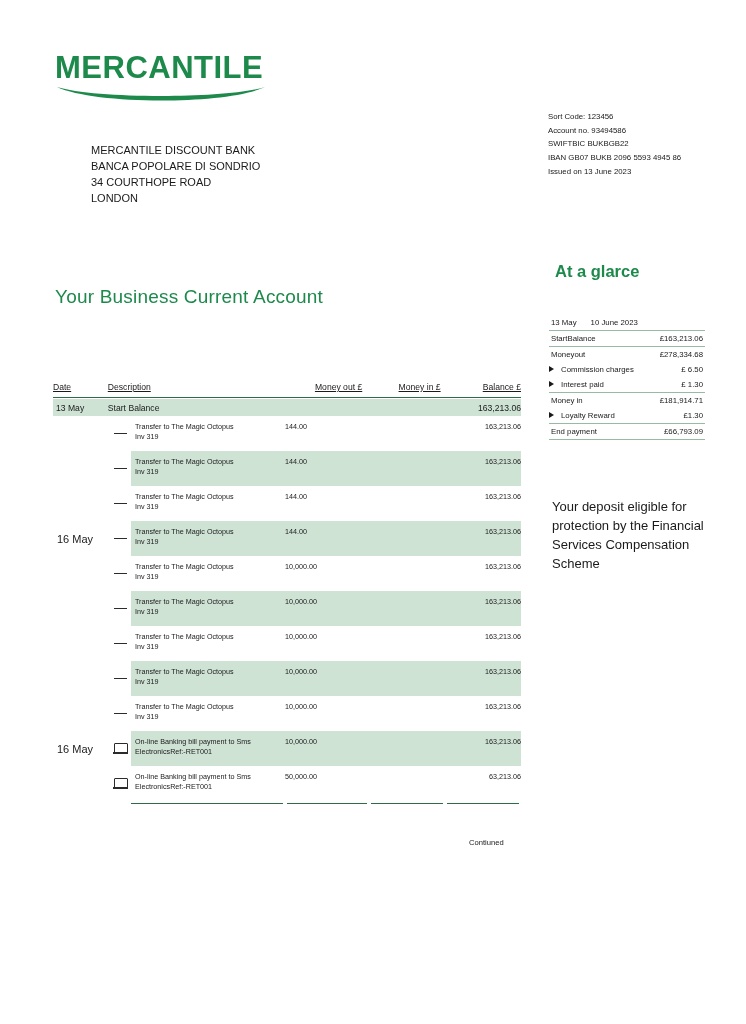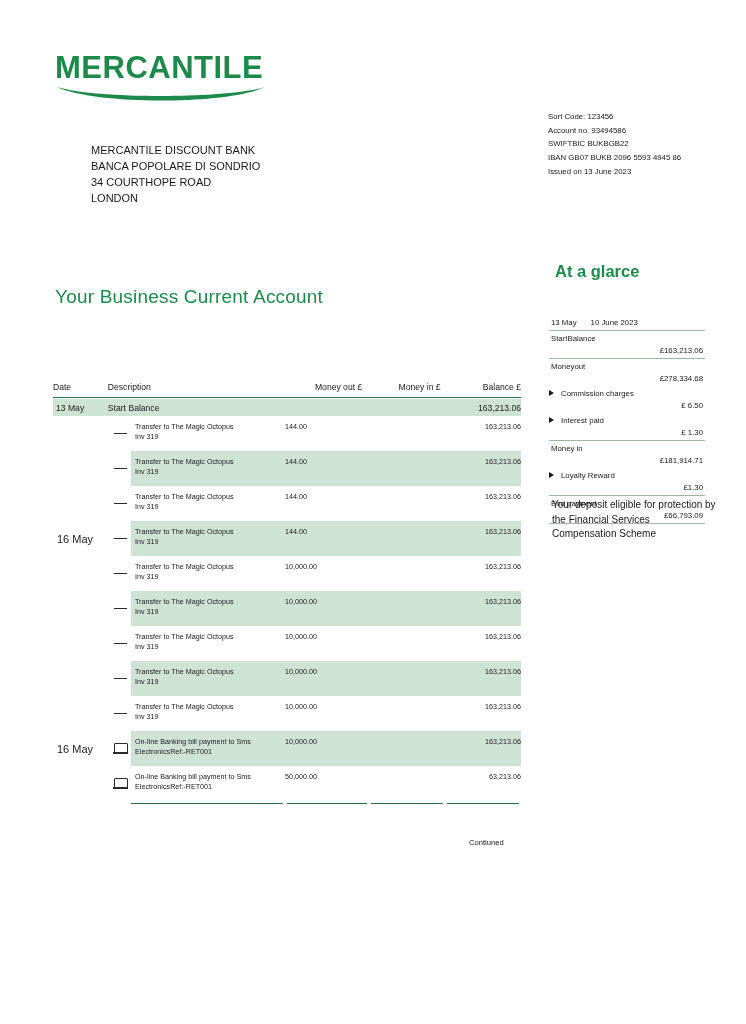--- a/index.html
+++ b/index.html
@@ -99,21 +99,21 @@
     font-size: 7.8px;
   }
   .glance-row {
     display: flex;
     justify-content: space-between;
     padding: 3px 2px 3px 2px;
     border-top: 0.6px solid #9ab9a5;
     font-size: 7.8px;
   }
   .glance-row .lbl { white-space: nowrap; }
-  .glance-row .val { white-space: nowrap; margin-top: 12px; }
+  .glance-row .val { white-space: nowrap; }
   .glance-row.indent { padding-left: 12px; position: relative; }
   .tri {
     position: absolute;
     left: 0px;
     top: 4px;
     width: 0; height: 0;
     border-left: 5px solid #1a1a1a;
     border-top: 3.5px solid transparent;
     border-bottom: 3.5px solid transparent;
   }
@@ -121,37 +121,38 @@
   .glance-end {
     border-top: 0.6px solid #9ab9a5;
     border-bottom: 0.6px solid #9ab9a5;
   }
 
   .deposit-note {
     position: absolute;
     left: 549px;
     top: 498px;
     width: 165px;
-    font-size: 10px;
+    font-size: 13px;
     line-height: 1.45;
     color: #1a1a1a;
   }
 
   
   .txn {
     position: absolute;
     left: 50px;
     top: 382px;
     width: 468px;
   }
   .txn-head {
     display: flex;
     font-size: 8.6px;
     padding-bottom: 5px;
     border-bottom: 0.8px solid #2f6b46;
+    text-decoration: underline;
   }
   .c-date   { width: 56px; }
   .c-desc   { width: 176px; }
   .c-out    { width: 84px; text-align: right; padding-right: 4px;}
   .c-in     { width: 76px; text-align: right; padding-right: 6px;}
   .c-bal    { width: 76px; text-align: right; }
 
   .start-row {
     display: flex;
     align-items: center;

